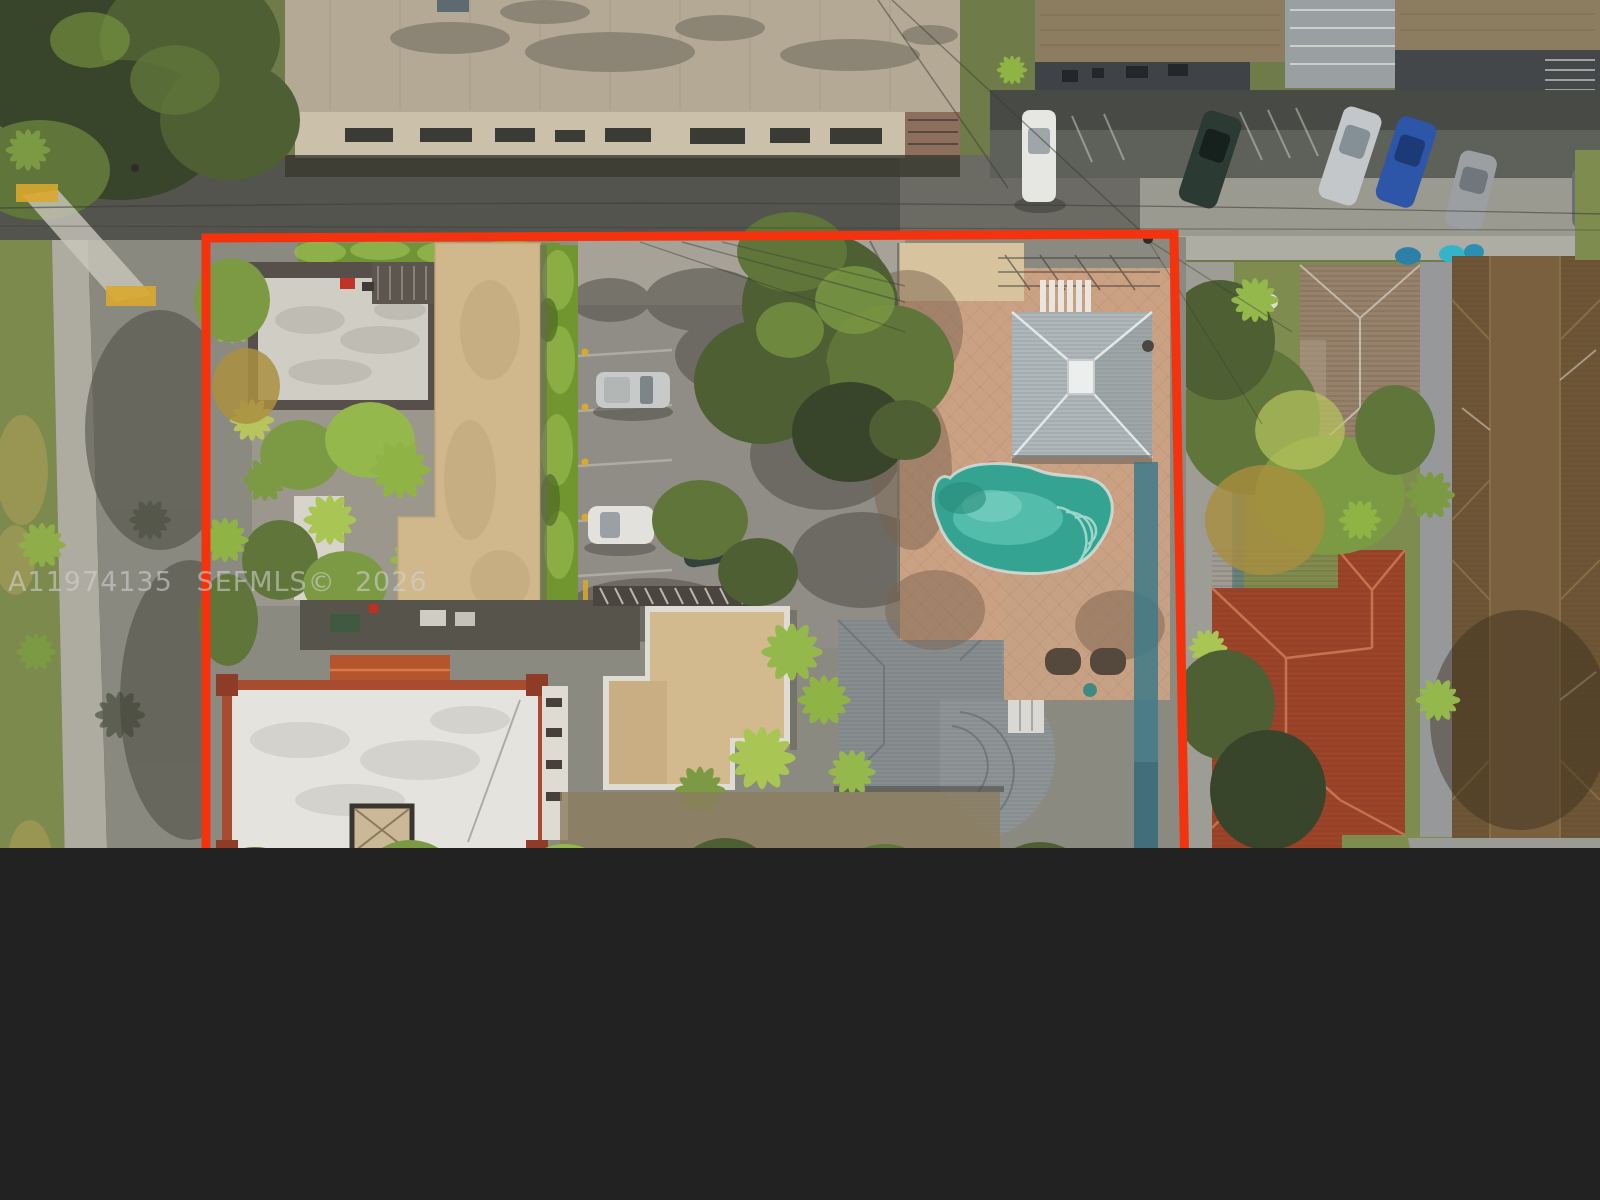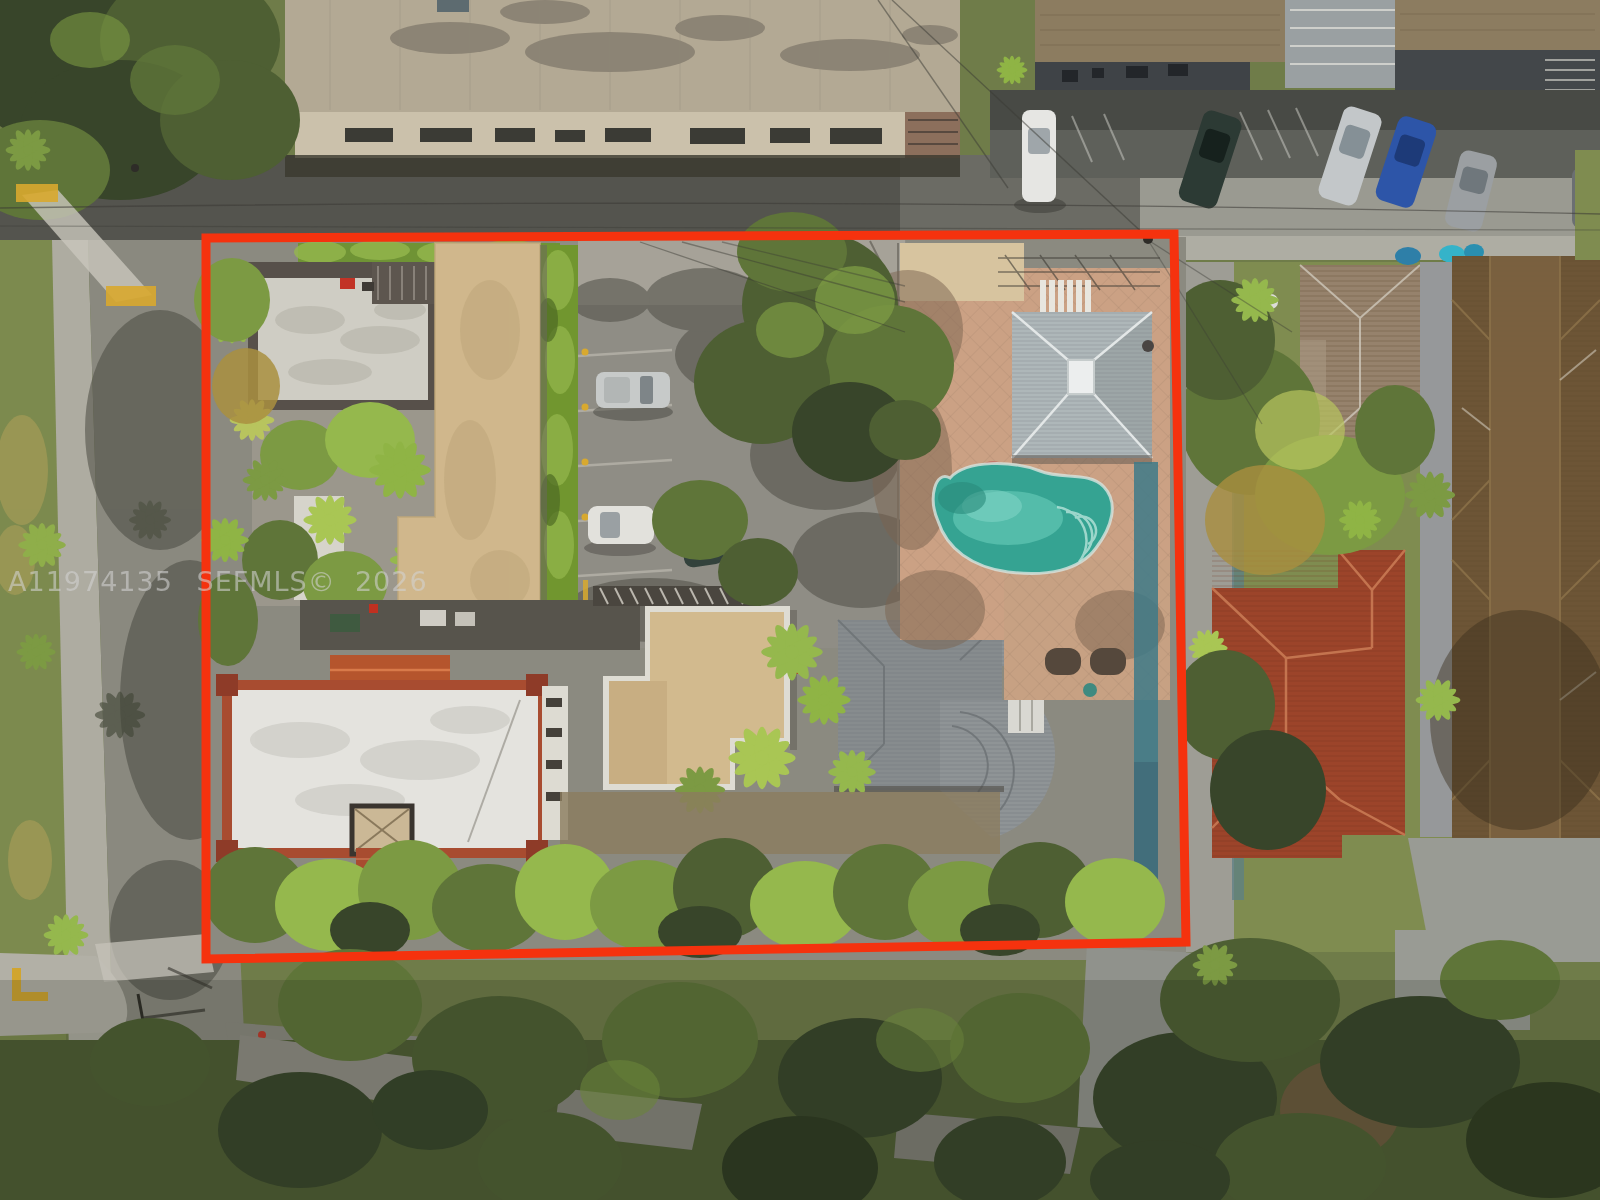--- a/index.html
+++ b/index.html
@@ -1,16 +1,16 @@
 <!DOCTYPE html>
 <html><head>
 <meta charset="utf-8">
 <style>
   html,body{margin:0;padding:0;background:#222;}
-  .stage{position:relative;width:1600px;height:1200px;overflow:hidden;
+  .stage{position:relative;width:1600px;height:848px;overflow:hidden;
          font-family:"DejaVu Sans",sans-serif;}
   .stage svg{position:absolute;left:0;top:0;}
   .watermark{position:absolute;left:8px;top:566px;font-size:27px;letter-spacing:1px;
              color:rgba(210,210,210,0.58);white-space:nowrap;font-family:"DejaVu Sans",sans-serif;}
   .watermark .sp{display:inline-block;width:14px;}
   
   .tD{fill:#38452a}.tO{fill:#4e5f33}.tM{fill:#5f7539}.tL{fill:#7c9a43}
   .tB{fill:#95b84d}.tY{fill:#b8c45e}.tA{fill:#a98f3f}
   .conc{fill:#aeaca1}.asph{fill:#8a897f}
   line,path,rect,ellipse,circle,polygon{shape-rendering:auto}

